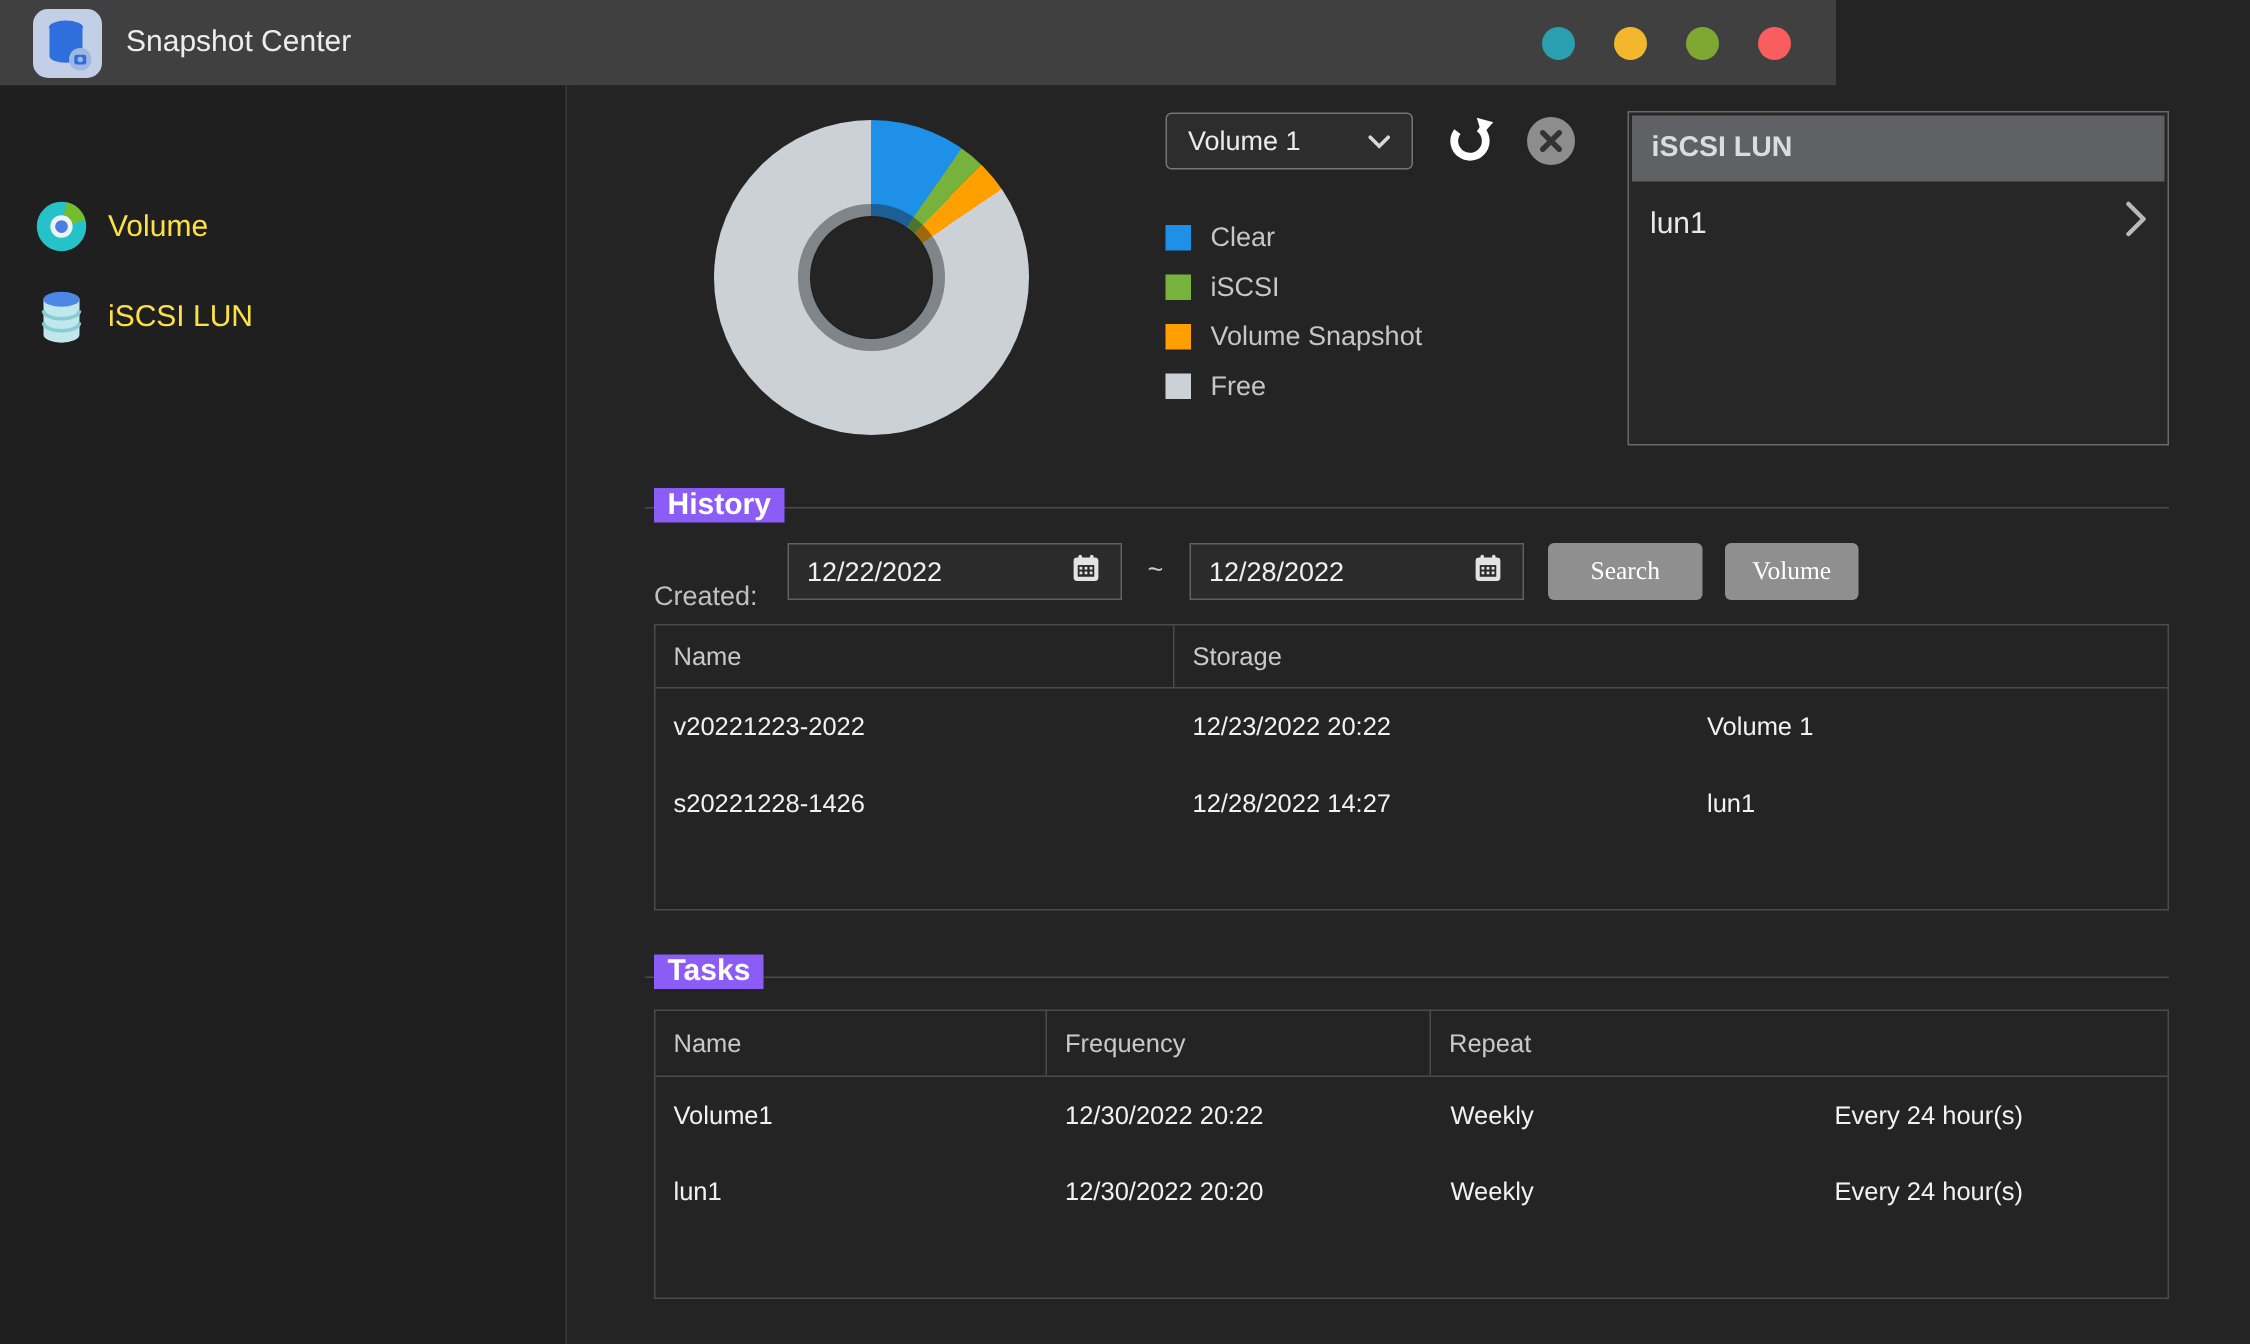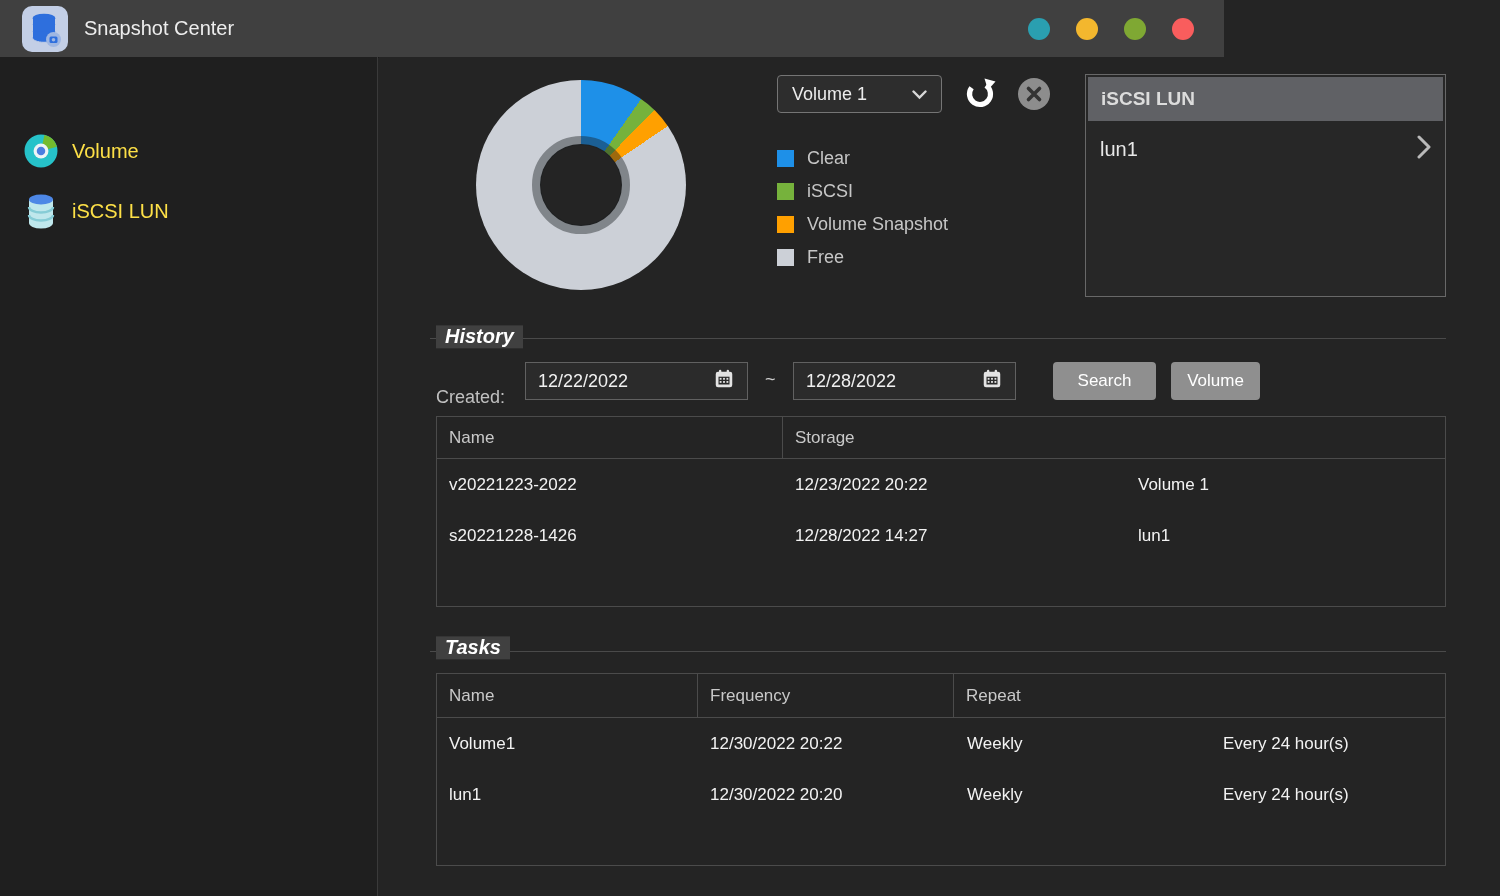--- a/index.html
+++ b/index.html
@@ -53,33 +53,33 @@
   
   .lun-panel{position:absolute;left:706px;top:17px;width:361px;height:223px;border:1px solid #686868;
              background:#272727;box-sizing:border-box;}
   .lun-header{margin:2px;height:44px;background:#606165;color:#dcdcdc;font-weight:bold;font-size:19px;
               display:flex;align-items:center;padding:0 13px;}
   .lun-row{display:flex;align-items:center;justify-content:space-between;height:52px;padding:0 14px;
            color:#e8e8e8;font-size:20px;cursor:pointer;}
 
   
   .group-line{position:absolute;height:1px;background:#4a4a4a;}
-  .group-label{position:absolute;transform:translateY(-55%);background:#404040;padding:0 9px;
-               color:#ffffff;font-weight:bold;font-size:20px;font-style:italic;}
+  .group-label{position:absolute;transform:translateY(-55%);background:#8b5cf6;padding:0 9px;
+               color:#ffffff;font-weight:bold;font-size:20px;}
 
   
   .created-label{position:absolute;left:57px;top:330px;color:#c0c0c0;font-size:18px;}
   .date-field{position:absolute;top:305px;width:223px;height:38px;background:#2b2b2b;border:1px solid #616161;
               border-radius:0;display:flex;align-items:center;justify-content:space-between;
               padding:0 12px;box-sizing:border-box;}
   .date-field input{background:transparent;border:none;outline:none;color:#f0f0f0;font-size:18px;
               width:150px;font-family:inherit;padding:0;}
   .tilde{position:absolute;left:386px;top:312px;color:#cccccc;font-size:18px;}
   .btn{position:absolute;top:305px;height:38px;background:#8f8f8f;border:none;border-radius:4px;
-       color:#ffffff;font-size:17px;font-family:Liberation Sans, sans-serif;cursor:pointer;margin-left:21px;}
+       color:#ffffff;font-size:17px;font-family:Liberation Serif, serif;cursor:pointer;}
 
   
   .data-table{position:absolute;border:1px solid #4b4b4b;box-sizing:border-box;}
   .thead{display:flex;border-bottom:1px solid #4b4b4b;box-sizing:border-box;}
   .th{height:100%;display:flex;align-items:center;padding-left:12px;color:#c9c9c9;font-size:17px;
       box-sizing:border-box;cursor:pointer;}
   .th.sep{border-right:1px solid #4b4b4b;}
   .trow{display:flex;height:51px;align-items:center;cursor:pointer;}
   .td{padding-left:12px;color:#f2f2f2;font-size:17px;font-weight:normal;box-sizing:border-box;}
 </style>

